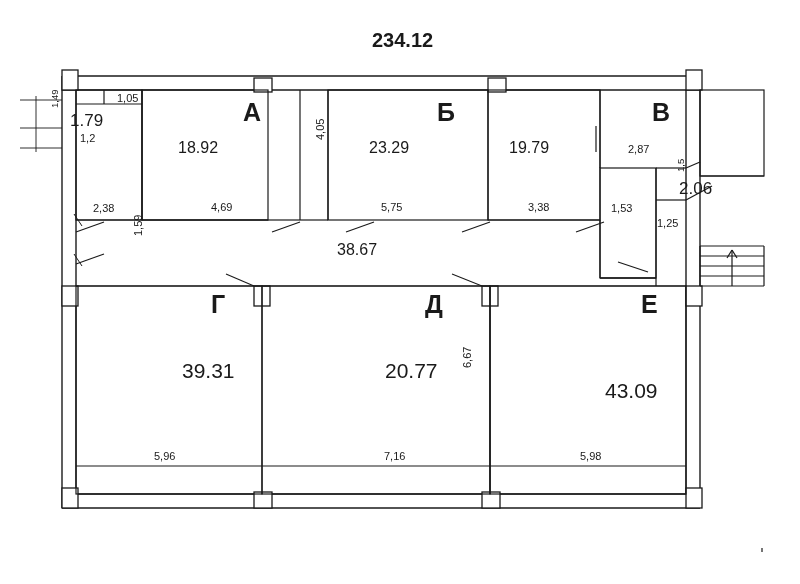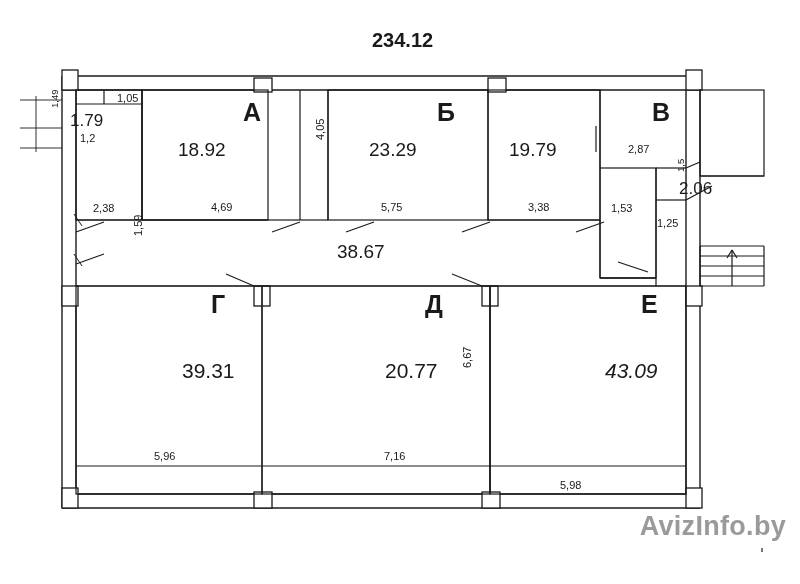--- a/index.html
+++ b/index.html
@@ -32,21 +32,21 @@
   .room-letter {
     font-size: 25px;
     font-weight: bold;
     letter-spacing: 0.5px;
   }
   .area-big {
     font-size: 21px;
     margin-left: 44px;
   }
   .area-mid {
-    font-size: 19px;
+    font-size: 16px;
   }
   .area-small {
     font-size: 17px;
   }
   .dim-main {
     font-size: 20px;
     font-weight: bold;
   }
   .dim {
     font-size: 11px;
@@ -242,42 +242,41 @@
   <div class="lbl room-letter" style="left:652px; top:100px;">В</div>
   <div class="lbl room-letter" style="left:211px; top:292px;">Г</div>
   <div class="lbl room-letter" style="left:425px; top:292px;">Д</div>
   <div class="lbl room-letter" style="left:641px; top:292px;">Е</div>
 
   <div class="lbl area-mid" style="left:178px; top:140px;">18.92</div>
   <div class="lbl area-mid" style="left:369px; top:140px;">23.29</div>
   <div class="lbl area-mid" style="left:509px; top:140px;">19.79</div>
   <div class="lbl area-big" style="left:138px; top:360px;">39.31</div>
   <div class="lbl area-big" style="left:341px; top:360px;">20.77</div>
-  <div class="lbl area-big" style="left:561px; top:360px;font-style:italic;">43.09</div>
+  <div class="lbl area-big" style="left:561px; top:380px;">43.09</div>
 
   <div class="lbl area-mid" style="left:337px; top:242px;">38.67</div>
 
   <div class="lbl area-small" style="left:70px; top:112px;">1.79</div>
   <div class="lbl area-small" style="left:679px; top:180px;">2.06</div>
 
   <div class="lbl dim" style="left:117px; top:93px;text-align:center;">1,05</div>
   <div class="lbl dim" style="left:80px; top:133px;">1,2</div>
   <div class="lbl dim" style="left:628px; top:144px;">2,87</div>
   <div class="lbl dim-tiny vert" style="left:676px; top:172px;">1,5</div>
 
   <div class="lbl dim" style="left:201px; top:202px;margin-left:10px;">4,69</div>
   <div class="lbl dim" style="left:381px; top:202px;">5,75</div>
   <div class="lbl dim" style="left:528px; top:202px;">3,38</div>
   <div class="lbl dim" style="left:154px; top:451px;">5,96</div>
   <div class="lbl dim" style="left:384px; top:451px;">7,16</div>
-  <div class="lbl dim" style="left:560px; top:451px;margin-top:29px;">5,98</div>
+  <div class="lbl dim" style="left:580px; top:451px;">5,98</div>
 
   <div class="lbl dim-tiny vert" style="left:50px; top:108px;">1,49</div>
   <div class="lbl dim" style="left:93px; top:203px;">2,38</div>
   <div class="lbl dim vert" style="left:133px; top:236px;">1,59</div>
   <div class="lbl dim vert" style="left:315px; top:140px;">4,05</div>
   <div class="lbl dim" style="left:611px; top:203px;">1,53</div>
   <div class="lbl dim" style="left:657px; top:218px;">1,25</div>
   <div class="lbl dim vert" style="left:462px; top:368px;">6,67</div>
 
-  <div class="watermark">AvizInfo.by</div>
 
 </div>
 
 </body></html>

